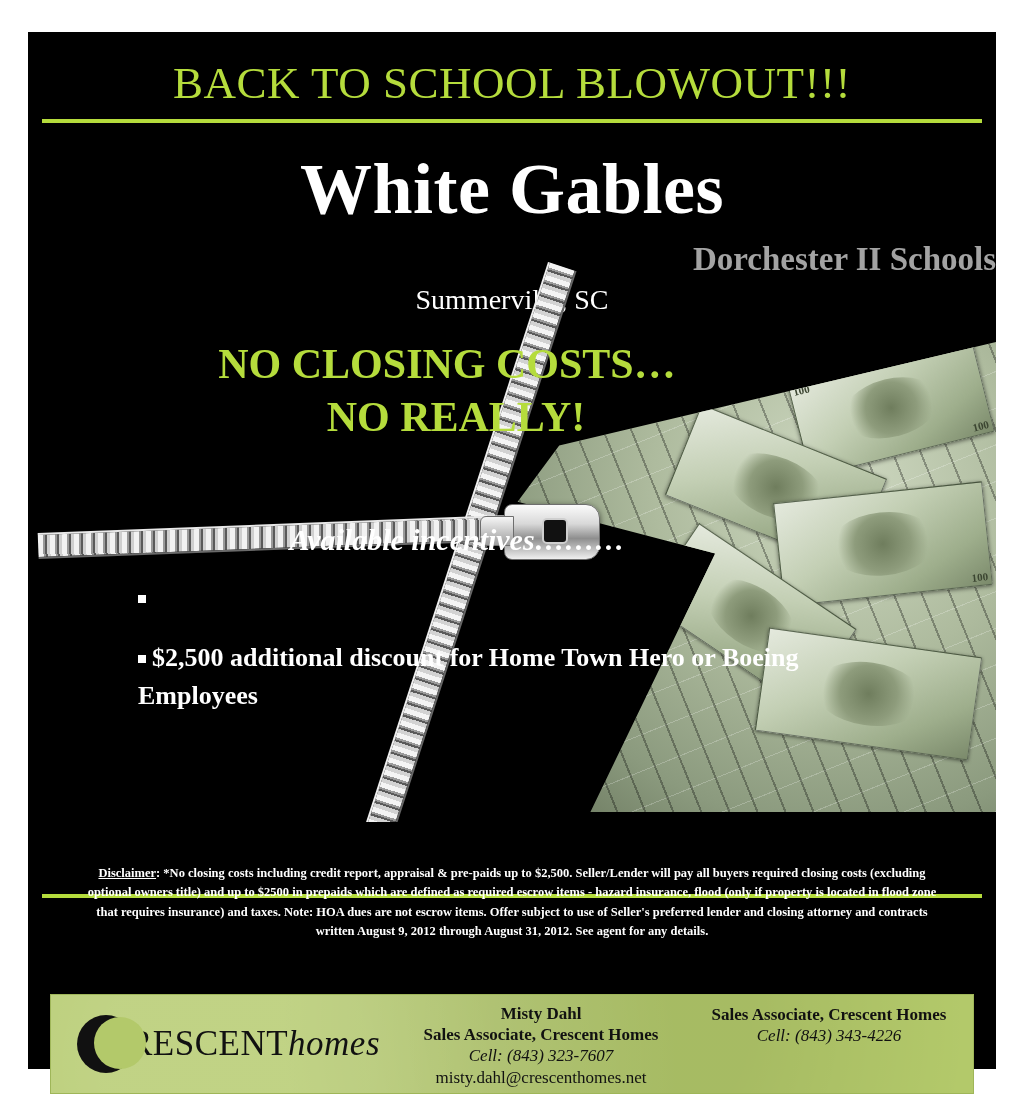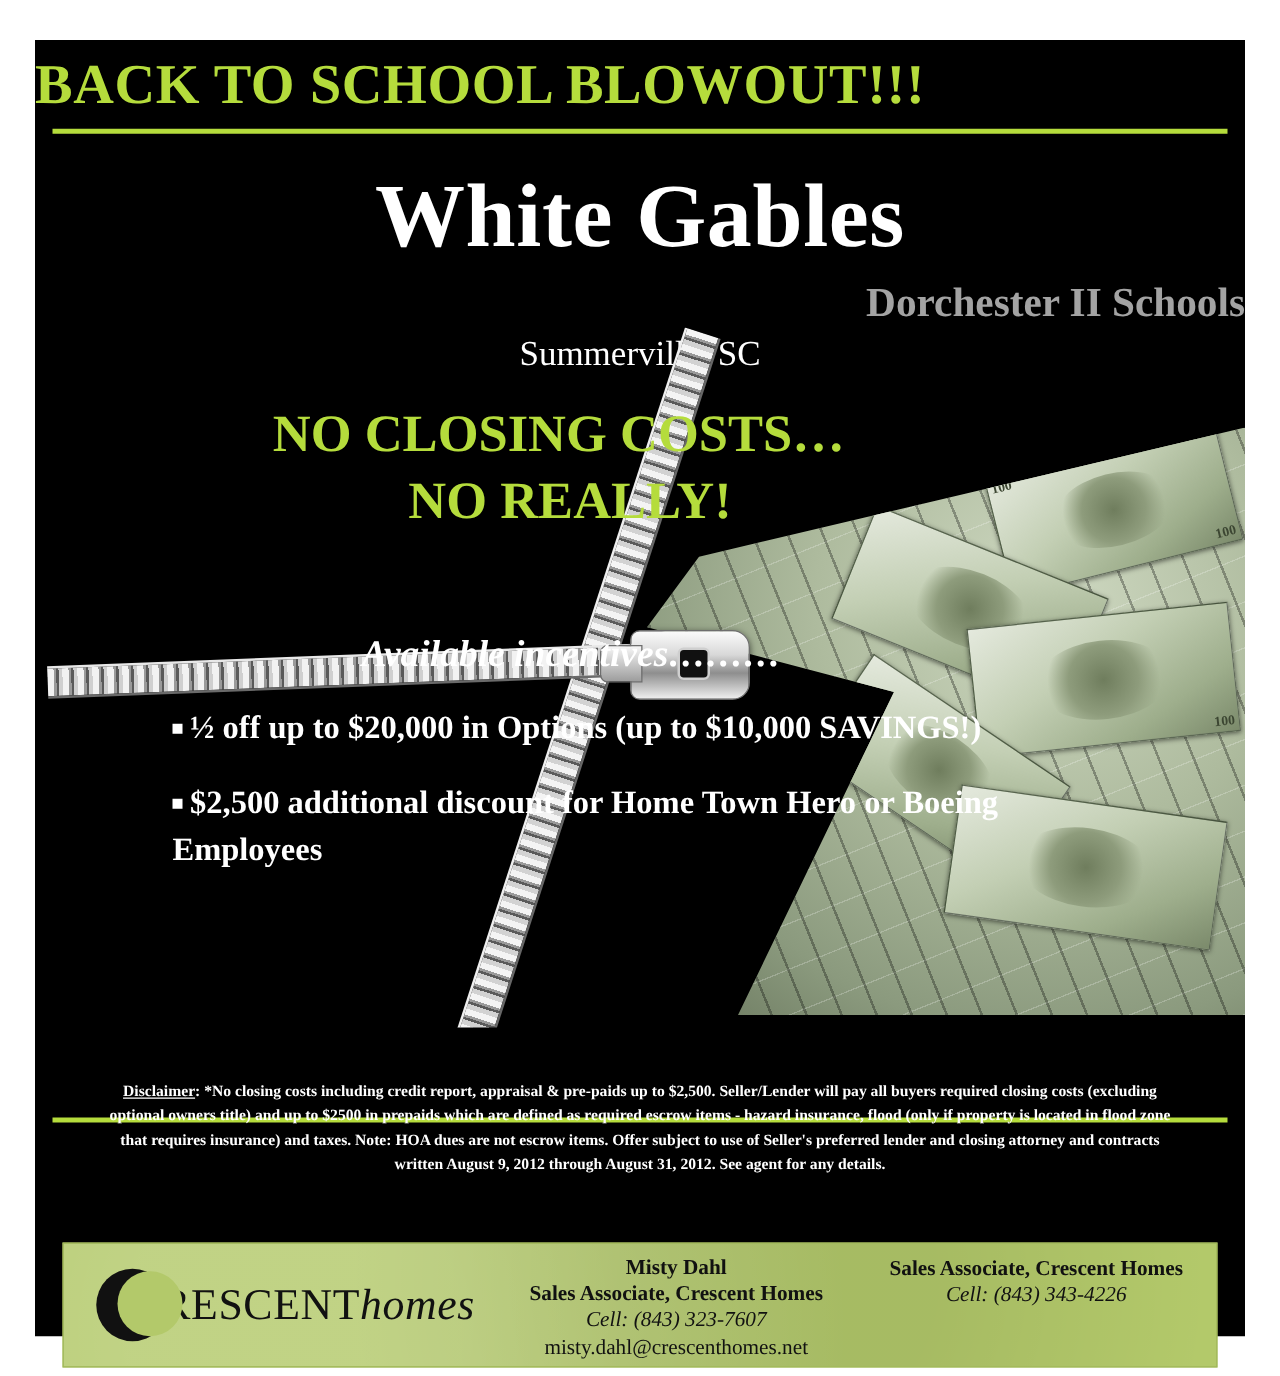--- a/index.html
+++ b/index.html
@@ -15,25 +15,26 @@
     position: absolute;
     left: 28px;
     top: 32px;
     width: 968px;
     height: 1037px;
     background: #000000;
   }
 
   
   .headline {
+    text-align: center;
     color: #b5dc3c;
-    font-weight: bold;
+    font-weight: normal;
     font-size: 45px;
     letter-spacing: 0.5px;
-    padding-top: 12px;
+    padding-top: 28px;
     line-height: 1.05;
   }
 
   .rule-green {
     height: 4px;
     background: #b5dc3c;
     margin: 12px 14px 0 14px;
   }
 
   
@@ -328,21 +329,21 @@
       <div class="body"></div>
       <div class="tab"></div>
       <div class="hole"></div>
     </div>
   </div>
 
   <div class="incent-head">Available incentives………</div>
 
   <div class="bullets">
     <p>
-      <span class="sq"></span><span>½ off  up to $20,000 in Options  (up to $10,000 SAVINGS!)</span>
+      <span class="sq"></span>
     </p>
     <p>
       <span class="sq"></span><span>$2,500 additional  discount  for Home Town Hero or Boeing Employees</span>
     </p>
   </div>
 
   <div class="rule-green-bottom"></div>
 
   <div class="disclaimer">
     <u>Disclaimer</u><span>:  *No closing costs including credit report, appraisal &amp; pre-paids up to $2,500.  Seller/Lender will pay all buyers required closing costs (excluding optional owners title) and up to $2500 in prepaids which are defined as required escrow items - hazard insurance, flood (only if property is located in flood zone that requires insurance) and taxes.  Note:  HOA dues are not escrow items.  Offer subject to use of Seller's preferred lender and closing attorney and contracts written August 9, 2012 through August 31, 2012.  See agent for any details.</span>

